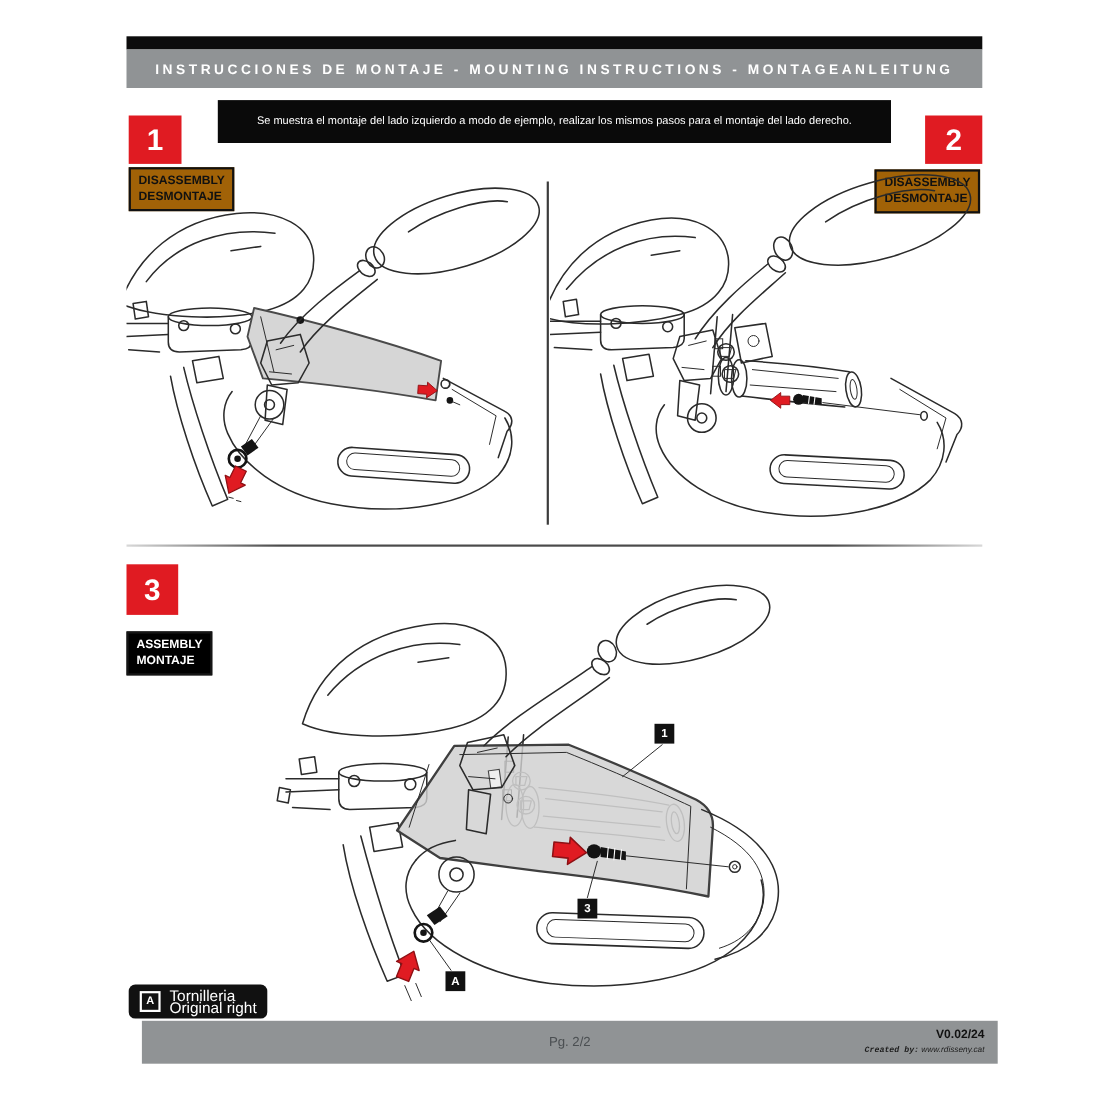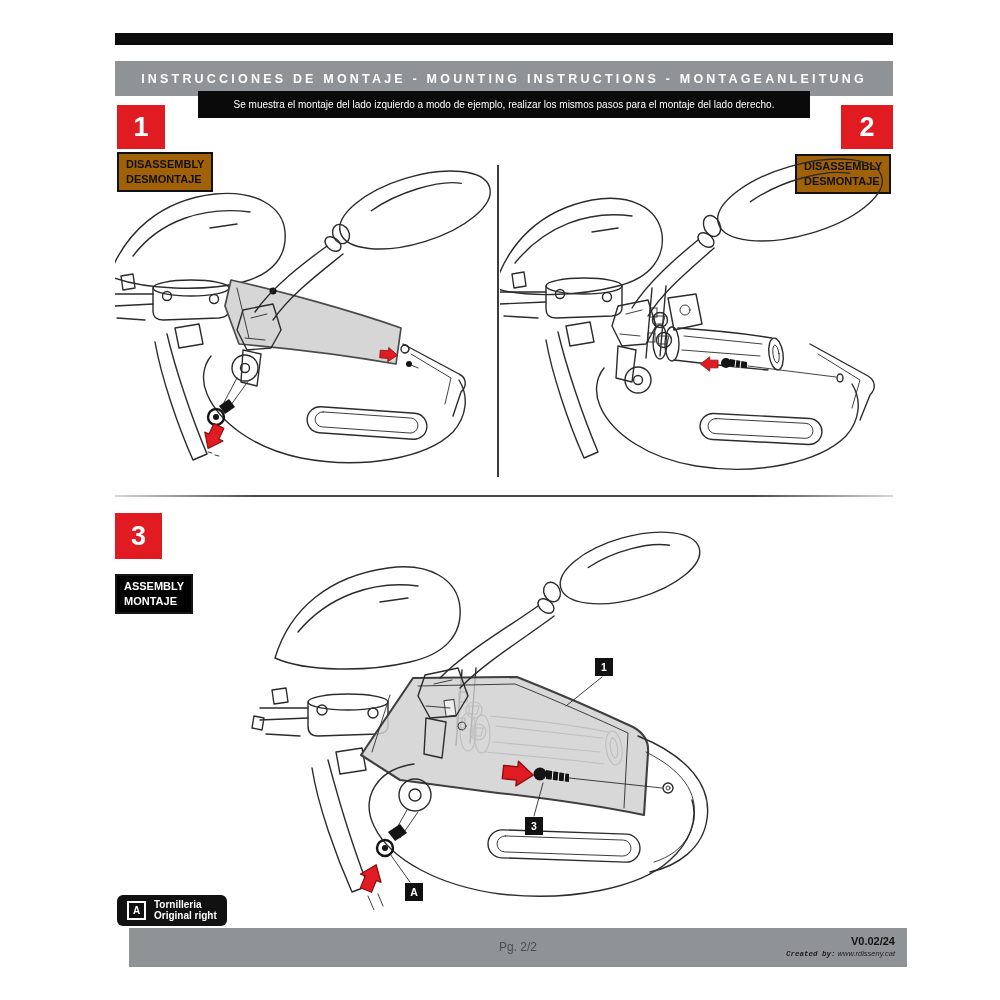--- a/index.html
+++ b/index.html
@@ -1,37 +1,37 @@
 <!DOCTYPE html>
 <html style="--red: #e01b22; --gray: #909395;"><head>
 <meta charset="utf-8">
 <style>
   html,body{margin:0;padding:0;background:#fff;}
   body{width:1000px;height:1000px;position:relative;font-family:"Liberation Sans",sans-serif;-webkit-font-smoothing:antialiased;}
   .page{position:absolute;left:115px;top:33px;width:778px;height:934px;background:#fff;}
   .abs{position:absolute;}
   
   .topstrip{left:0;top:0;width:778px;height:12px;background:#0c0c0c;}
-  .titlebar{left:0;top:28px;width:778px;height:35px;background:var(--gray,#909395);display:flex;align-items:center;justify-content:center;}
+  .titlebar{left:0;top:12px;width:778px;height:35px;background:var(--gray,#909395);display:flex;align-items:center;justify-content:center;}
   .titlebar span{color:#fff;font-weight:bold;font-size:12.5px;letter-spacing:3.2px;white-space:nowrap;}
-  .notice{left:83px;top:58px;width:612px;background:#0a0a0a;color:#fff;font-size:10px;line-height:13px;text-align:center;padding:7px 6px;box-sizing:border-box;}
+  .notice{left:83px;top:58px;width:612px;background:#0a0a0a;color:#fff;font-size:10px;line-height:13px;text-align:center;padding:13px 6px;box-sizing:border-box;}
   
   .badge{width:48px;height:44px;background:var(--red,#e01b22);color:#fff;font-weight:bold;font-size:27px;display:flex;align-items:center;justify-content:center;}
   .steplabel{background:#a16207;border:2px solid #111;color:#111;font-weight:bold;font-size:11px;line-height:15px;padding:3px 7px;white-space:nowrap;}
   .steplabel.dark{background:#000000;border:2px solid #151515;color:#fff;margin-top:12px;}
   
   .vdiv{left:382px;top:132px;width:2px;height:312px;background:#3c3c3c;}
   .hdiv{left:0;top:462px;width:778px;height:2px;background:linear-gradient(90deg,#d8d8d8,#4a4a4a 18%,#4a4a4a 82%,#d8d8d8);}
   
   .fig3wrap{left:135px;top:487px;width:600px;height:390px;}
   .callout{position:absolute;width:18px;height:18px;background:#111;color:#fff;font-weight:bold;font-size:10.5px;display:flex;align-items:center;justify-content:center;}
   
   .legend{left:2px;top:862px;background:#111;border-radius:6px;display:flex;align-items:center;gap:8px;padding:5px 10px;}
   .legend .abox{width:15px;height:15px;border:2px solid #fff;color:#fff;font-weight:bold;font-size:10px;display:flex;align-items:center;justify-content:center;}
-  .legend .ltxt{color:#fff;font-weight:bold;font-size:10px;line-height:10.5px;white-space:nowrap;}
+  .legend .ltxt{color:#fff;font-weight:normal;font-size:14px;line-height:10.5px;white-space:nowrap;}
   
   .footer{left:14px;top:895px;width:778px;height:39px;background:var(--gray,#909395);}
   .footer .pg{position:absolute;left:0;right:0;top:12px;text-align:center;color:#4b4f52;font-size:12px;}
   .footer .ver{position:absolute;right:12px;top:7px;color:#111;font-weight:bold;font-size:11px;}
   .footer .credit{position:absolute;right:12px;top:21px;color:#1c1c1c;font-size:7.5px;font-style:italic;}
   .footer .credit b{font-weight:bold;font-family:Liberation Mono, monospace;}
   svg{display:block;overflow:hidden;}
   svg .ln{fill:none;stroke:#2b2b2b;stroke-width:1.4;stroke-linecap:round;stroke-linejoin:round;}
   svg .thin{fill:none;stroke:#2b2b2b;stroke-width:0.9;stroke-linecap:round;}
   svg .gray{fill:none;stroke:#777;stroke-width:1.2;stroke-linecap:round;stroke-linejoin:round;}

